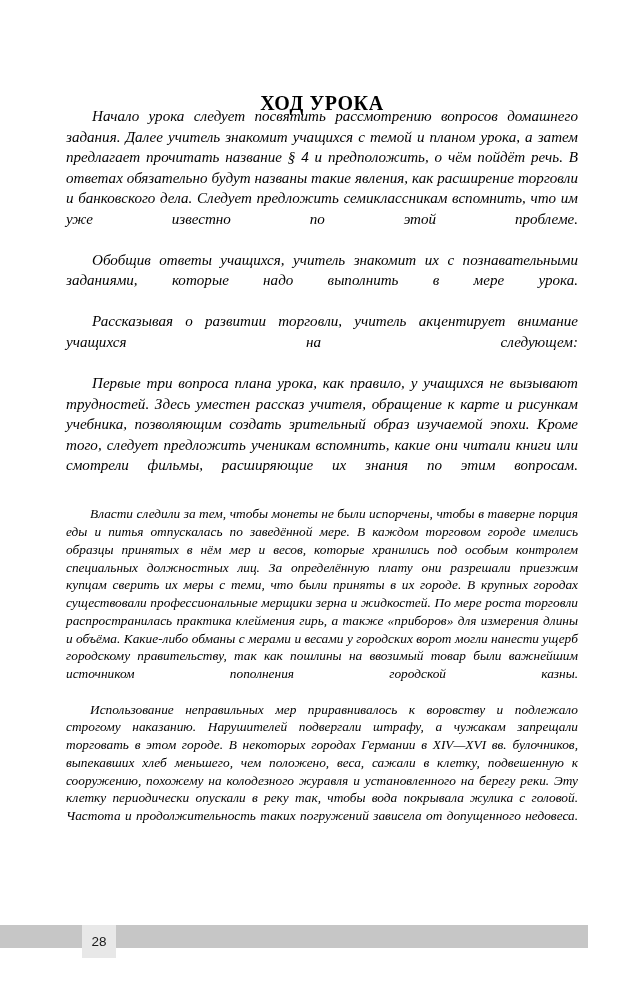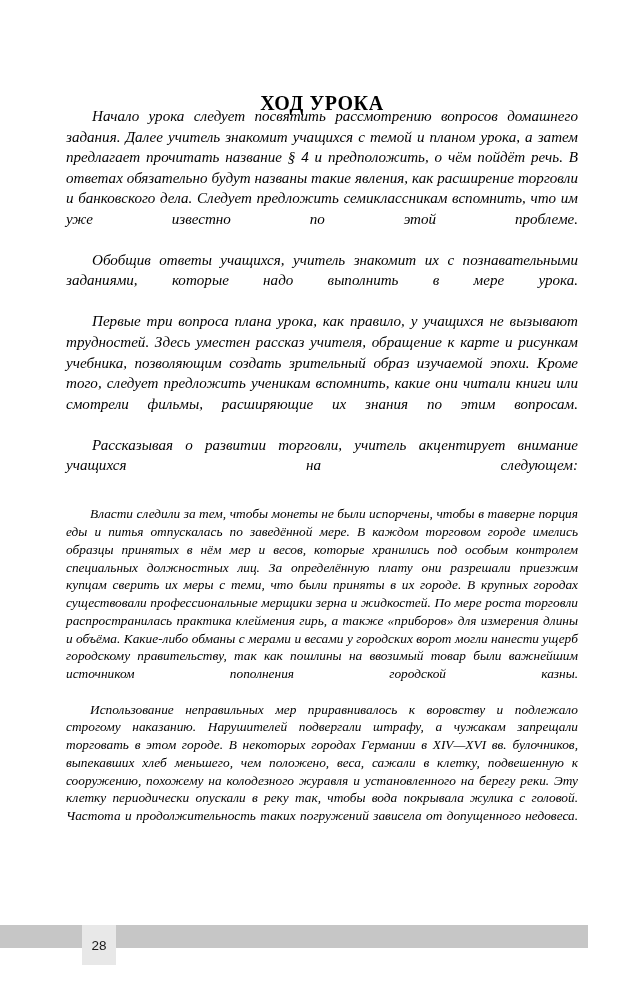--- a/index.html
+++ b/index.html
@@ -88,43 +88,43 @@
     top: 925px;
     width: 588px;
     height: 23px;
     background: #c6c6c6;
   }
   .page-number-box {
     position: absolute;
     left: 82px;
     top: 925px;
     width: 34px;
-    height: 40px;
+    height: 33px;
     background: #e8e8e8;
     box-sizing: border-box;
     display: flex;
     align-items: center;
     justify-content: center;
     font-family: "Liberation Sans", "DejaVu Sans", sans-serif;
     font-size: 13.5px;
     color: #1a1a1a;
   }
 </style>
 </head>
 <body>
 
 <div class="page">
 
   <h1 class="page-heading">ХОД УРОКА</h1>
 
   <div class="text-column" id="text-column">
       <p class="para size-main">Начало урока следует посвятить рассмотрению вопросов домашнего задания. Далее учитель знакомит учащихся с темой и планом урока, а затем предлагает прочитать название § 4 и предположить, о чём пойдёт речь. В ответах обязательно будут названы такие явления, как расширение торговли и банковского дела. Следует предложить семиклассникам вспомнить, что им уже известно по этой проблеме.</p>
       <p class="para size-main">Обобщив ответы учащихся, учитель знакомит их с познавательными заданиями, которые надо выполнить в мере урока.</p>
+      <p class="para size-main">Рассказывая о развитии торговли, учитель акцентирует внимание учащихся на следующем:</p>
       <p class="para size-main">Первые три вопроса плана урока, как правило, у учащихся не вызывают трудностей. Здесь уместен рассказ учителя, обращение к карте и рисункам учебника, позволяющим создать зрительный образ изучаемой эпохи. Кроме того, следует предложить ученикам вспомнить, какие они читали книги или смотрели фильмы, расширяющие их знания по этим вопросам.</p>
-      <p class="para size-main">Рассказывая о развитии торговли, учитель акцентирует внимание учащихся на следующем:</p>
       <div class="block-gap"></div>
       <p class="para size-small">Власти следили за тем, чтобы монеты не были испорчены, чтобы в таверне порция еды и питья отпускалась по заведённой мере. В каждом торговом городе имелись образцы принятых в нём мер и весов, которые хранились под особым контролем специальных должностных лиц. За определённую плату они разрешали приезжим купцам сверить их меры с теми, что были приняты в их городе. В крупных городах существовали профессиональные мерщики зерна и жидкостей. По мере роста торговли распространилась практика клеймения гирь, а также «приборов» для измерения длины и объёма. Какие-либо обманы с мерами и весами у городских ворот могли нанести ущерб городскому правительству, так как пошлины на ввозимый товар были важнейшим источником пополнения городской казны.</p>
       <p class="para size-small">Использование неправильных мер приравнивалось к воровству и подлежало строгому наказанию. Нарушителей подвергали штрафу, а чужакам запрещали торговать в этом городе. В некоторых городах Германии в XIV—XVI вв. булочников, выпекавших хлеб меньшего, чем положено, веса, сажали в клетку, подвешенную к сооружению, похожему на колодезного журавля и установленного на берегу реки. Эту клетку периодически опускали в реку так, чтобы вода покрывала жулика с головой. Частота и продолжительность таких погружений зависела от допущенного недовеса.</p>
     </div>
 
   <div class="footer-bar"></div>
 
   <div class="page-number-box">
     <span>28</span>
   </div>

